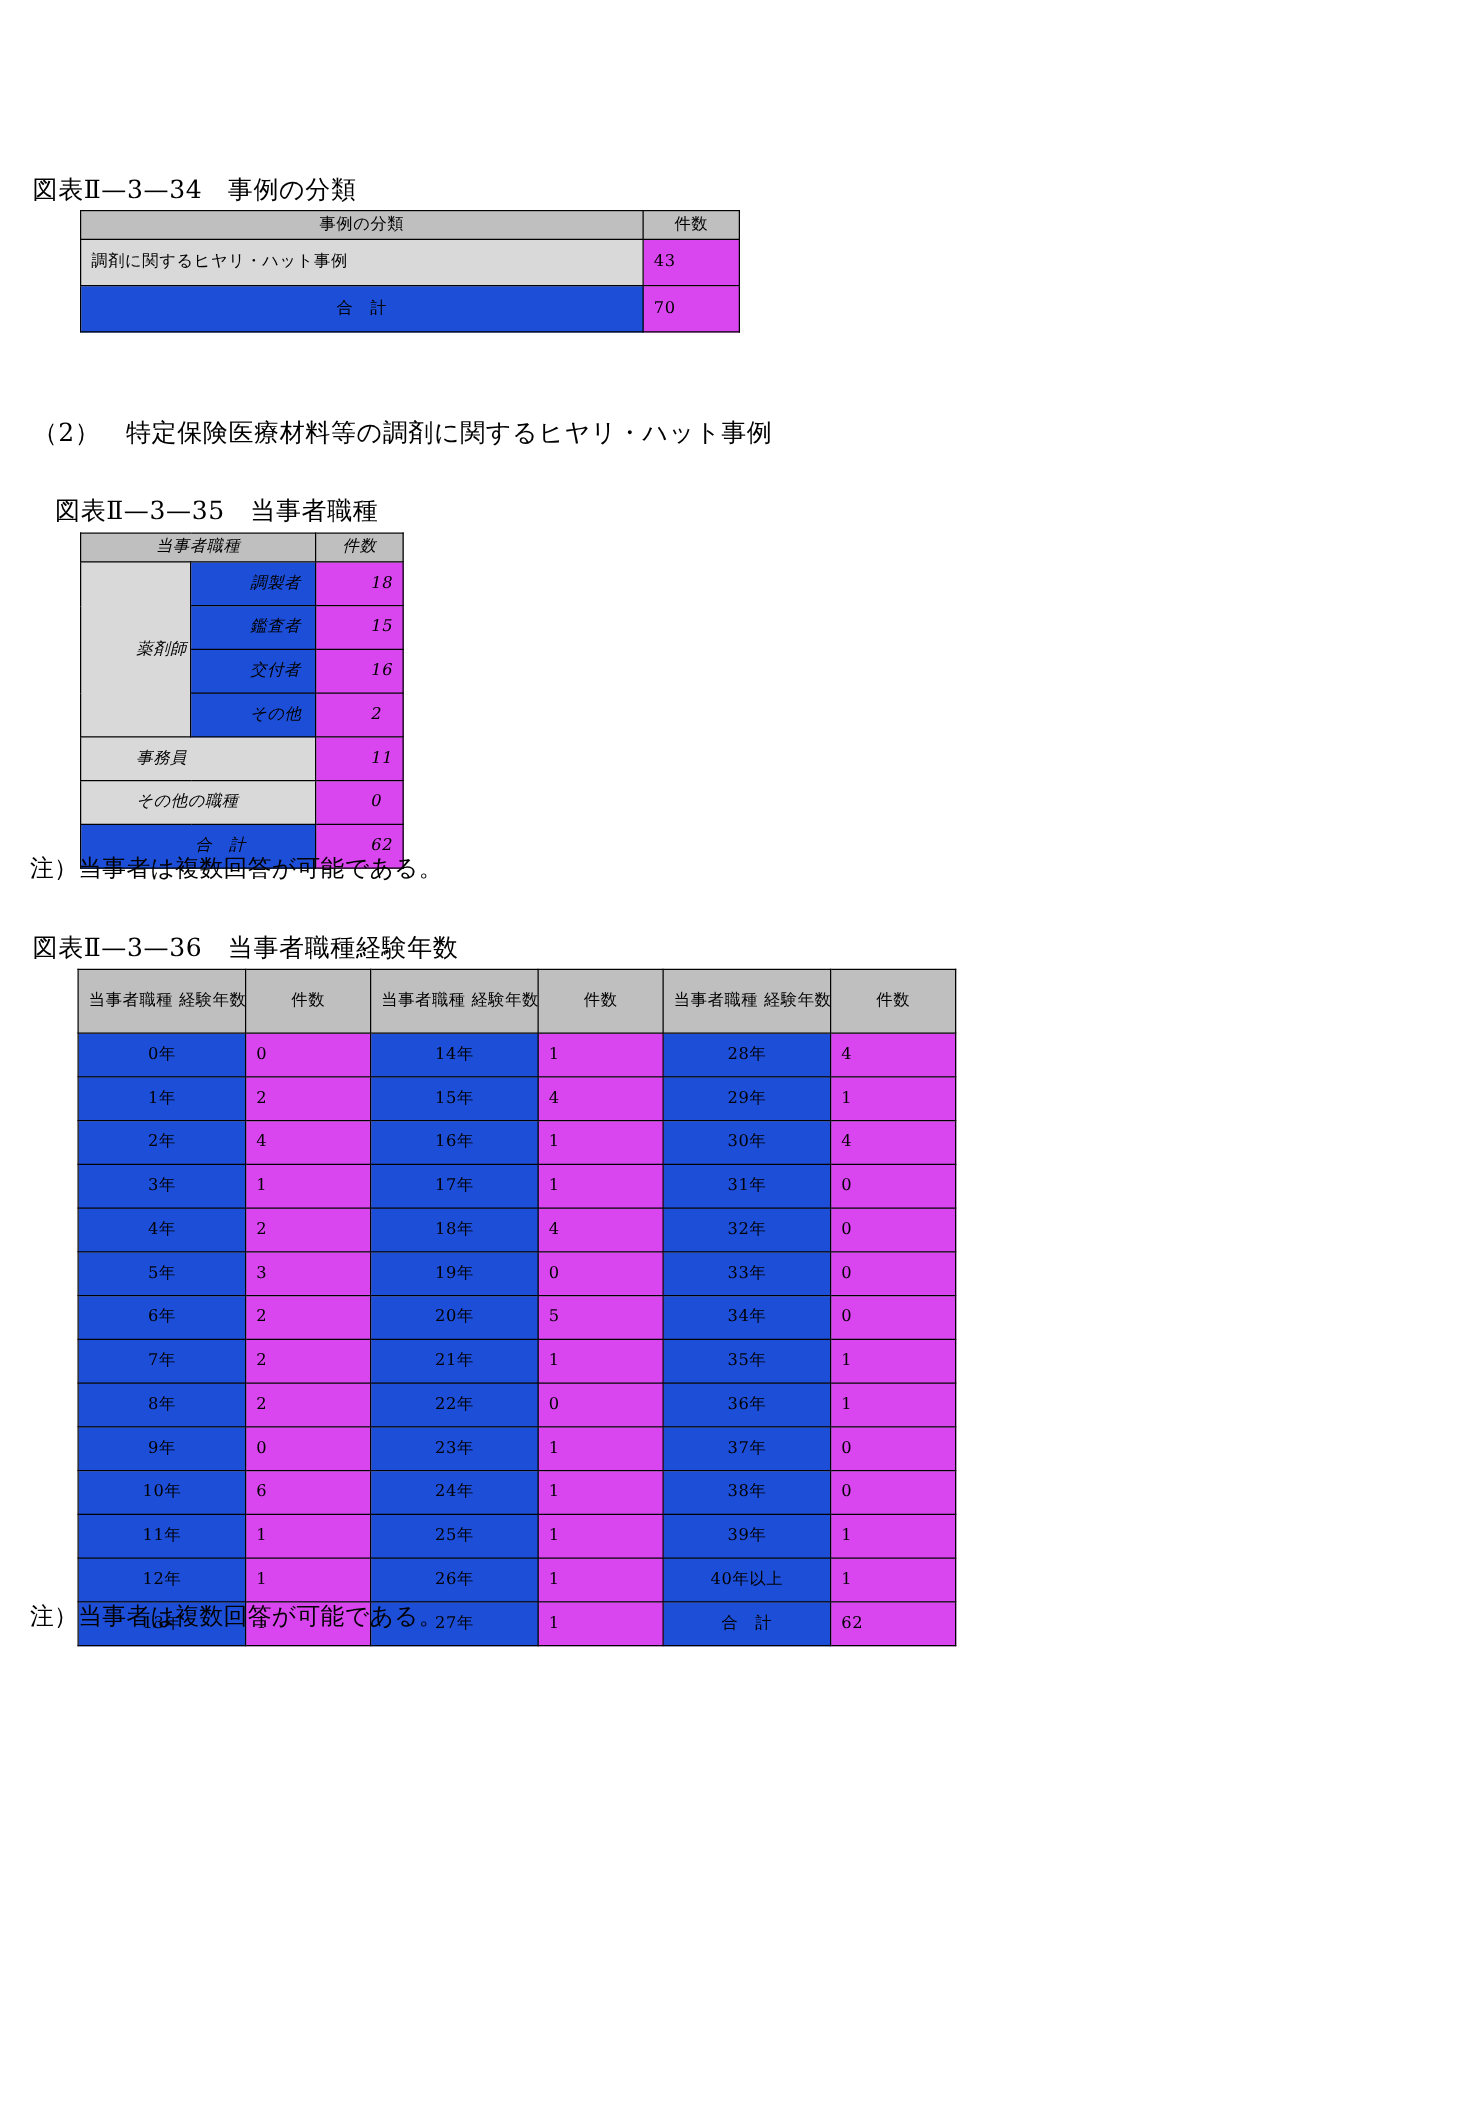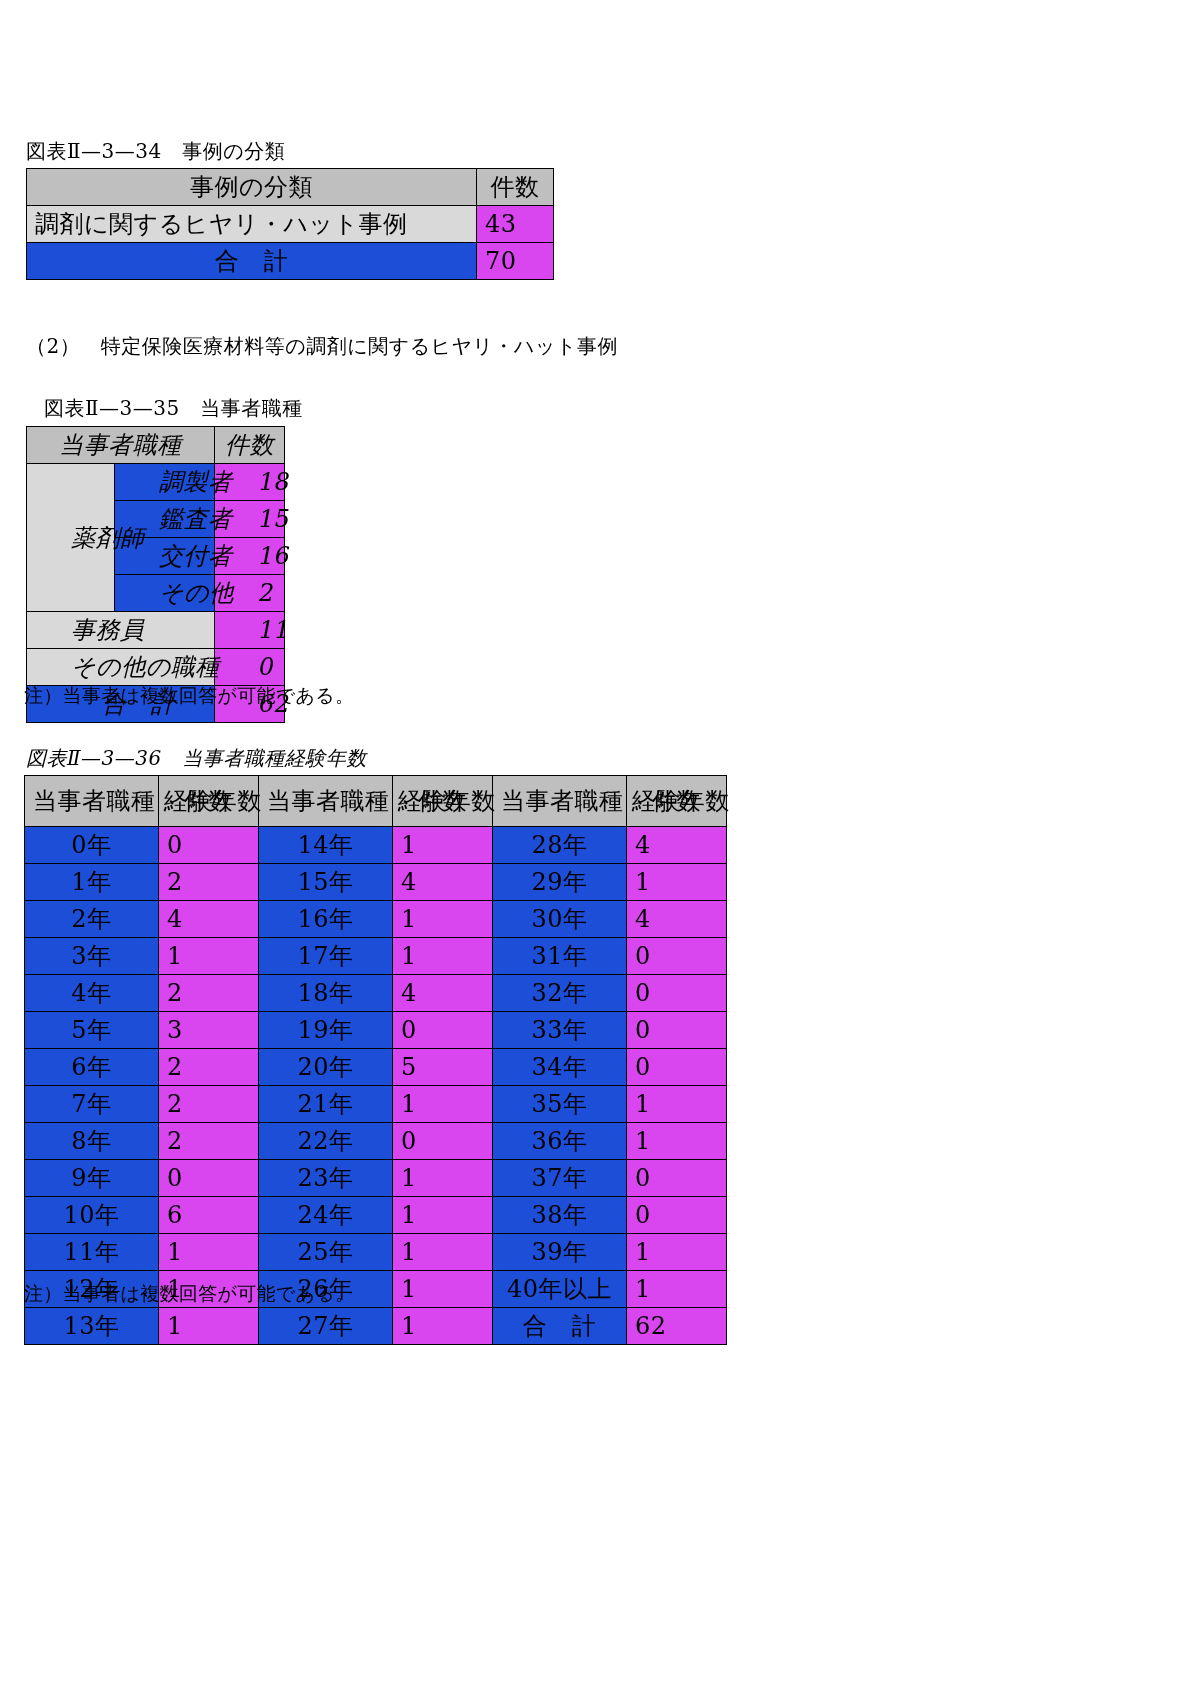--- a/index.html
+++ b/index.html
@@ -42,23 +42,24 @@
   .note {
     font-size: 19px;
     line-height: 23px;
     letter-spacing: 0.3px;
     white-space: pre;
   }
 
   
   table.grid {
     border-collapse: collapse;
-    font-size: 24px;
+    font-size: 13px;
     line-height: 1.25;
     table-layout: fixed;
+    margin-left: 38px;
   }
   table.grid td, table.grid th {
     border: 1px solid #000000;
     padding: 3px 8px;
     font-weight: normal;
     vertical-align: middle;
     white-space: nowrap;
     letter-spacing: 0.5px;
   }
   .hdr   { background: #bfbfbf; text-align: center; }
@@ -72,21 +73,21 @@
     white-space: normal;
   }
 
   
   #cap-t1   { position: absolute; left: 26px;  top: 139px; }
   #table1   { position: absolute; left: 26px;  top: 168px; width: 527px; }
   #para-2   { position: absolute; left: 26px;  top: 334px; }
   #cap-t2   { position: absolute; left: 44px;  top: 396px; }
   #table2   { position: absolute; left: 26px;  top: 426px; width: 258px; font-style: italic; }
   #note-t2  { position: absolute; left: 24px;  top: 684px; }
-  #cap-t3   { position: absolute; left: 26px;  top: 746px; font-style: italic; }
+  #cap-t3   { position: absolute; left: 26px;  top: 746px; }
   #table3   { position: absolute; left: 24px;  top: 775px; width: 702px; }
   #note-t3  { position: absolute; left: 24px;  top: 1282px; }
 
   #table1 { width: 527px; }
   #table1 col.c1 { width: 450px; }
   #table1 col.c2 { width: 77px; }
 
   #table2 col.c1 { width: 88px; }
   #table2 col.c2 { width: 100px; }
   #table2 col.c3 { width: 70px; }

